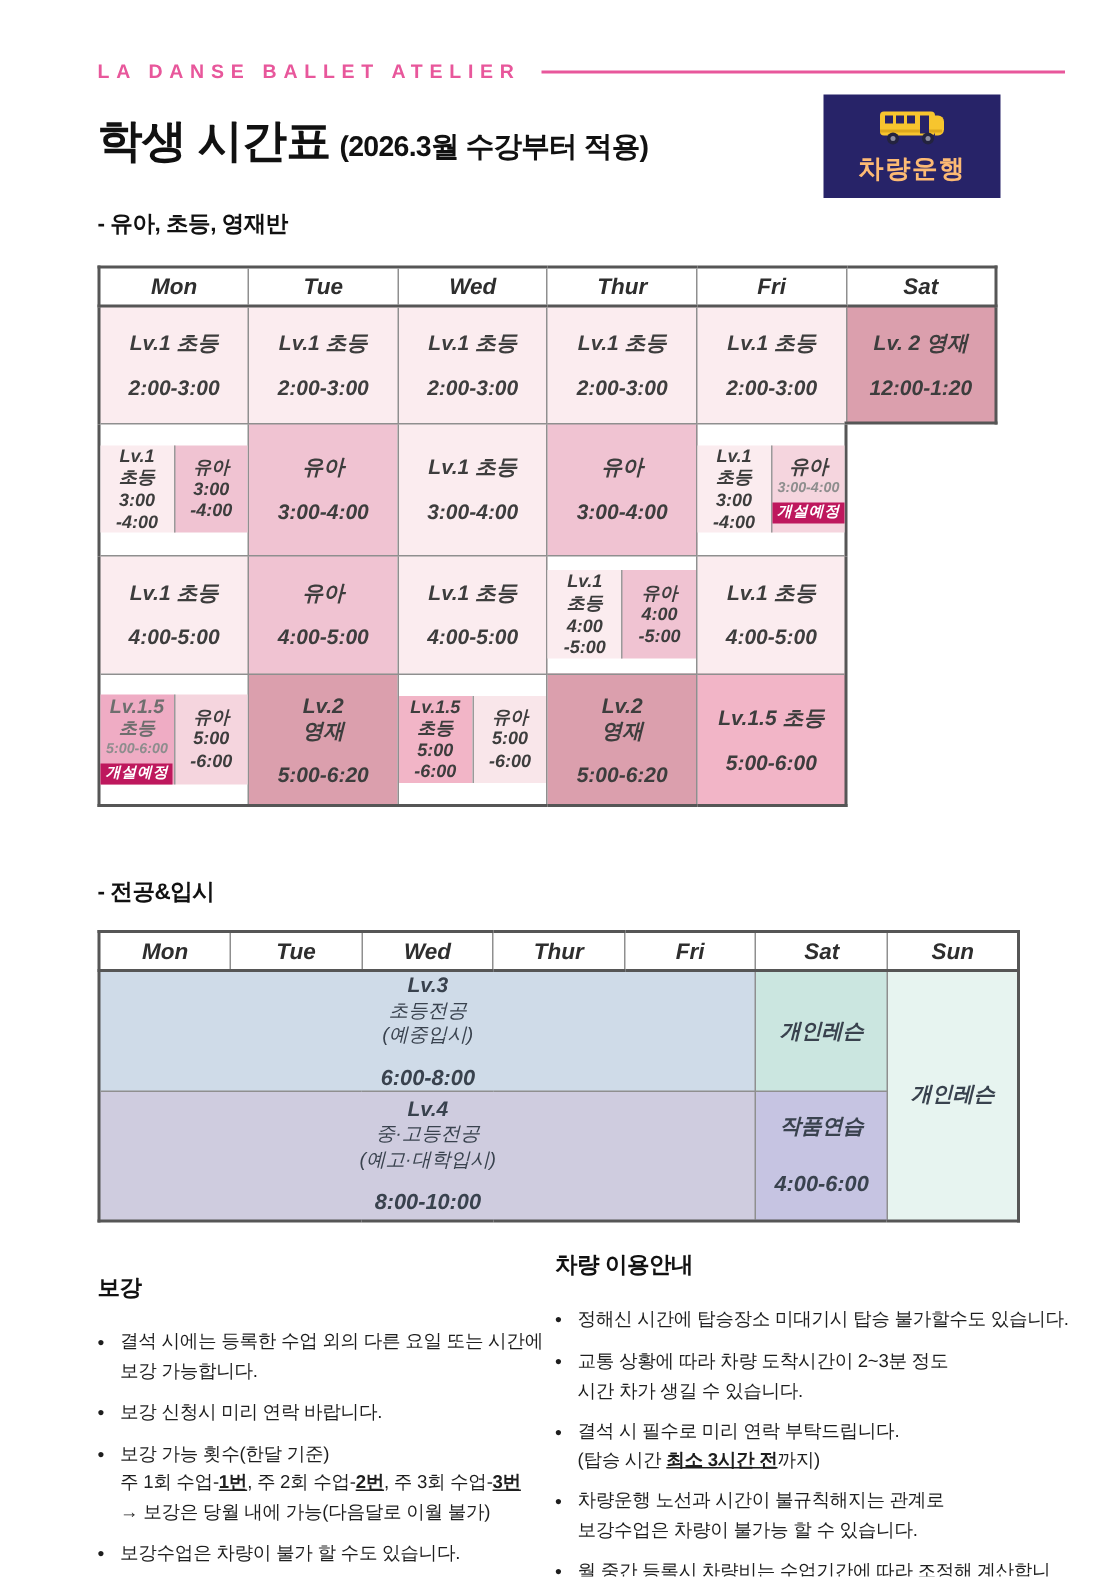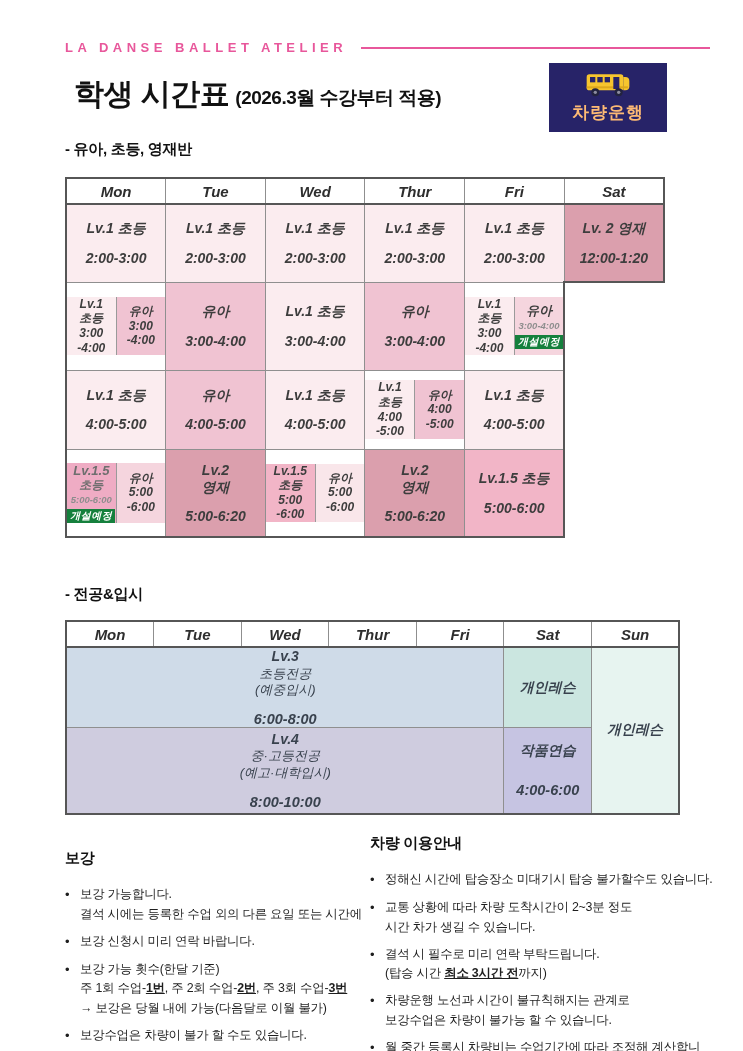--- a/index.html
+++ b/index.html
@@ -3,21 +3,21 @@
 <meta charset="utf-8">
 <style>
   html,body{margin:0;padding:0;}
   body{width:743px;height:1051px;background:#ffffff;font-family:"Liberation Sans","DejaVu Sans",sans-serif;}
   .page{position:relative;width:743px;height:1051px;background:#fff;overflow:hidden;}
 
   
   .brandrow{position:absolute;left:65px;top:40px;width:645px;display:flex;align-items:center;}
   .brand{color:#e8579b;font-size:13px;font-weight:bold;letter-spacing:4.5px;white-space:nowrap;}
   .brandline{flex:1;height:2px;background:#e8579b;margin-left:14px;}
-  .titlerow{position:absolute;left:74px;top:74px;width:480px;}
+  .titlerow{position:absolute;left:65px;top:74px;width:480px;}
   .title-main{font-size:30px;font-weight:bold;color:#111;letter-spacing:-0.5px;}
   .title-sub{font-size:19px;font-weight:bold;color:#111;margin-left:6px;letter-spacing:-0.5px;}
 
   .busbadge{position:absolute;left:549px;top:63px;width:118px;height:69px;background:#272368;display:flex;flex-direction:column;align-items:center;justify-content:center;gap:2px;}
   .busbadge .blabel{color:#fdba74;font-size:17px;font-weight:bold;letter-spacing:1px;}
 
   .seclabel{position:absolute;left:65px;font-size:15px;font-weight:bold;color:#111;letter-spacing:-0.3px;}
   .sec1{top:140px;} .sec2{top:585px;}
 
   
@@ -45,21 +45,21 @@
   .ct{font-size:14px;font-weight:bold;color:#3d3d3d;line-height:1.2;}
   .cm{font-size:14px;font-weight:bold;color:#3d3d3d;margin-top:13px;}
   .cm.tight{margin-top:12px;}
   td.split{padding:0;}
   .halves{display:flex;height:100%;}
   .half{flex:1;display:flex;flex-direction:column;align-items:center;justify-content:center;line-height:1.22;}
   .half + .half{border-left:1px solid #9a9a9a;}
   .sl{font-size:12px;font-weight:bold;color:#3d3d3d;}
   .sl.gray{color:#6e6e6e;}
   .stime{font-size:9.5px;color:#8d8d8d;font-weight:bold;margin-top:1px;}
-  .soonbadge{display:inline-block;background:#15803d;color:#fff;font-size:10px;font-weight:bold;padding:1px 3px;margin-top:3px;letter-spacing:0.5px;}
+  .soonbadge{display:inline-block;background:#be185d;color:#fff;font-size:10px;font-weight:bold;padding:1px 3px;margin-top:3px;letter-spacing:0.5px;}
 
   
   #t2{top:620px;width:613px;}
   #t2 .hrow{height:26px;}
   #t2 .r1{height:76px;} #t2 .r2{height:86px;}
   #t2 td.sun{border-right:2px solid #565656;}
   #t2 .r2 td, #t2 td.sun{border-bottom:2px solid #565656;}
   .bg-blue{background:#cfdbe8;} .bg-teal{background:#cbe6e0;} .bg-mint{background:#e7f4f0;}
   .bg-lav{background:#cfccdf;} .bg-peri{background:#c6c4e2;}
   .m-title{font-size:14px;font-weight:bold;color:#39424e;line-height:1.25;}
@@ -368,22 +368,22 @@
     </tr>
   </tbody>
     </table>
 
   <div class="notes">
     <div class="ncol-left">
       <div class="ntitle">보강</div>
       <div class="bullet">
           <span class="dot"></span>
           <div class="bc">
+            <div>결석 시에는 등록한 수업 외의 다른 요일 또는 시간에</div>
             <div>보강 가능합니다.</div>
-            <div>결석 시에는 등록한 수업 외의 다른 요일 또는 시간에</div>
           </div>
         </div>
       <div class="bullet">
           <span class="dot"></span>
           <div class="bc">
             <div>보강 신청시 미리 연락 바랍니다.</div>
           </div>
         </div>
       <div class="bullet">
           <span class="dot"></span>

